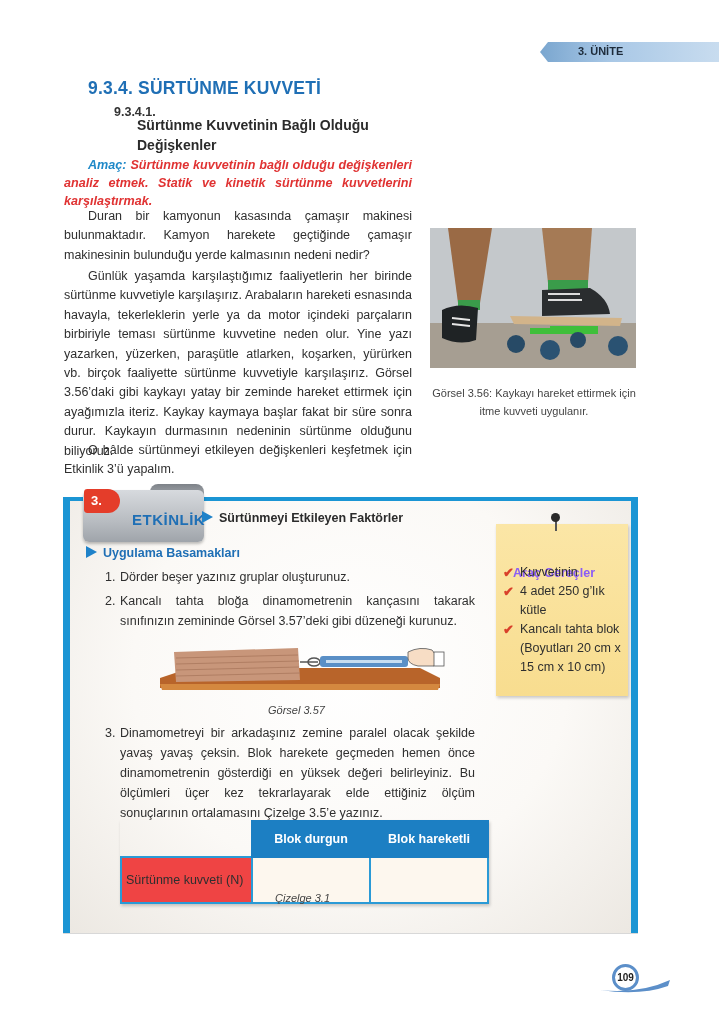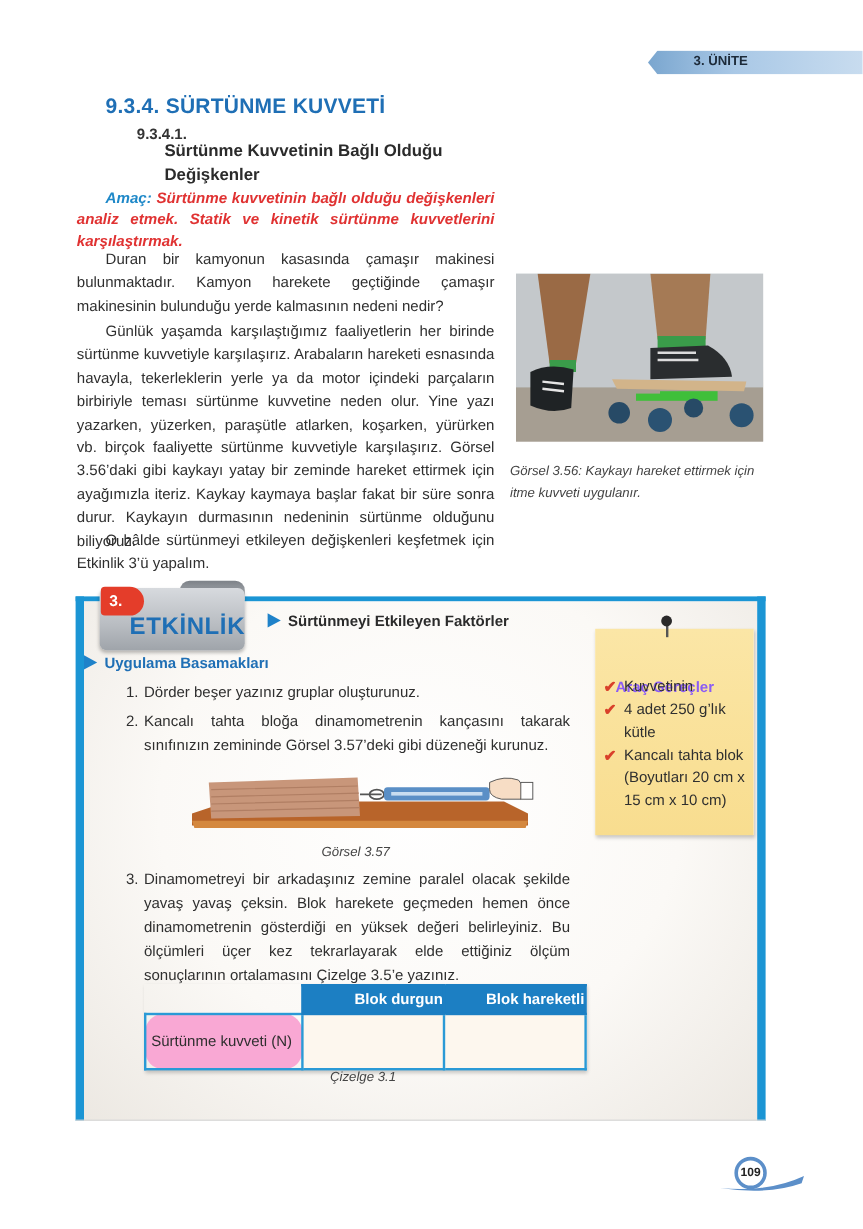--- a/index.html
+++ b/index.html
@@ -21,46 +21,46 @@
   .aim .aim-label { color: #1e88c8; }
   .aim .indent { display: inline-block; width: 24px; }
 
   .para { position: absolute; left: 64px; width: 348px; font-size: 12.5px; line-height: 19.4px; color: #2f2f2f; text-align: justify; }
   .para .indent { display: inline-block; width: 24px; }
 
   .photo {
     position: absolute; left: 430px; top: 228px; width: 206px; height: 140px; overflow: hidden;
     background: linear-gradient(180deg, #c9cdd0 0%, #b7bcbf 55%, #a8a399 70%, #9d958a 100%);
   }
-  .caption-photo { position: absolute; left: 425px; top: 384px; width: 218px; font-size: 11px; font-style: italic; color: #444; line-height: 18px; }
+  .caption-photo { position: absolute; left: 425px; top: 384px; width: 218px; font-size: 11px; color: #444; text-align: center; line-height: 18px; }
 
   .activity {
     position: absolute; left: 63px; top: 497px; width: 575px; height: 437px;
     border-left: 7px solid #1b95d4; border-right: 7px solid #1b95d4; border-top: 4px solid #1b95d4;
     background: radial-gradient(ellipse at 50% 40%, #ffffff 0%, #fbf9f6 55%, #ece8e2 100%);
   }
   .activity-bottom-line { position: absolute; left: 63px; top: 933px; width: 575px; height: 1px; background: #d8d8d8; }
 
   .tag {
     position: absolute; left: 83px; top: 490px; width: 121px; height: 52px; border-radius: 6px;
     background: linear-gradient(180deg, #d7dade 0%, #b8bcc1 60%, #9fa4aa 100%);
     box-shadow: 0 2px 3px rgba(0,0,0,0.25);
   }
   .tag-curl { position: absolute; left: 150px; top: 484px; width: 54px; height: 16px; border-radius: 8px 8px 0 0; background: linear-gradient(180deg, #7d8288, #b2b6bb); }
   .tag-num {
     position: absolute; left: 84px; top: 489px; width: 36px; height: 24px;
     background: #e43d2a; border-radius: 4px 14px 14px 4px;
     color: #fff; font-weight: bold; font-size: 13px; padding: 4px 0 0 7px;
   }
-  .tag-label { position: absolute; left: 108px; top: 511px; font-size: 20px; font-weight: bold; color: #1f6fb5; letter-spacing: 0.5px; }
-
-  .act-title { position: absolute; left: 223px; top: 511px; font-size: 12.5px; font-weight: bold; color: #2b2b2b; }
+  .tag-label { position: absolute; left: 132px; top: 511px; font-size: 15px; font-weight: bold; color: #1f6fb5; letter-spacing: 0.5px; }
+
+  .act-title { position: absolute; left: 202px; top: 511px; font-size: 12.5px; font-weight: bold; color: #2b2b2b; }
   .tri { display: inline-block; width: 0; height: 0; border-top: 6px solid transparent; border-bottom: 6px solid transparent; border-left: 11px solid #1f82c9; vertical-align: -1px; margin-right: 6px; }
 
-  .steps-title { position: absolute; left: 70px; top: 546px; font-size: 12.5px; font-weight: bold; color: #1f6fb5; }
+  .steps-title { position: absolute; left: 86px; top: 546px; font-size: 12.5px; font-weight: bold; color: #1f6fb5; }
 
   .step { position: absolute; left: 105px; width: 370px; font-size: 12.5px; line-height: 20px; color: #2f2f2f; text-align: justify; }
   .step .num { position: absolute; left: 0; top: 0; }
   .step .txt { display: block; margin-left: 15px; }
 
   .note {
     position: absolute; left: 496px; top: 524px; width: 132px; height: 172px;
     background: linear-gradient(180deg, #fbe6a6 0%, #f8dd8f 100%);
     box-shadow: 1px 2px 3px rgba(0,0,0,0.2);
   }
@@ -68,24 +68,24 @@
   .pin-needle { position: absolute; left: 555px; top: 521px; width: 2px; height: 10px; background: #555; }
   .note-title { position: absolute; left: 513px; top: 566px; font-size: 12.5px; font-weight: bold; color: #8b5cf6; }
   .note-item { position: absolute; left: 503px; width: 125px; font-size: 12.5px; line-height: 19px; color: #2f2f2f; }
   .note-item .check { position: absolute; left: 0; top: 0; color: #d9402a; font-weight: bold; font-size: 13px; }
   .note-item .txt { display: block; margin-left: 17px; }
 
   .apparatus { position: absolute; left: 150px; top: 638px; width: 300px; height: 58px; }
   .caption-app { position: absolute; left: 268px; top: 704px; font-size: 11px; font-style: italic; color: #444; }
 
   table.chart { position: absolute; left: 120px; top: 820px; border-collapse: collapse; box-shadow: 1px 2px 3px rgba(0,0,0,0.2); }
-  table.chart th { background: #1c7fc3; color: #fff; font-size: 12.5px; font-weight: bold; height: 24px; text-align: right; border: 2px solid #1c7fc3; }
+  table.chart th { background: #1c7fc3; color: #fff; font-size: 12.5px; font-weight: bold; height: 36px; text-align: center; border: 2px solid #1c7fc3; }
   table.chart th.blank { background: transparent; border: none; }
   table.chart td { height: 46px; border: 2px solid #2a9ad6; font-size: 12.5px; color: #2f2f2f; }
-  table.chart td.rowhead { background: #f9a8d4; padding: 0 4px; width: 131px; border-radius: 15px; }
+  table.chart td.rowhead { background: #ef4444; padding: 0 4px; width: 131px; }
   table.chart td.cell { background: #fdf7ee; }
   table.chart .c1 { width: 118px; }
   table.chart .c2 { width: 118px; }
   .caption-table { position: absolute; left: 275px; top: 892px; font-size: 11px; font-style: italic; color: #444; }
 
   .page-num-wrap { position: absolute; left: 600px; top: 940px; width: 80px; height: 30px; margin-top: 24px; }
   .page-num {
     position: absolute; left: 12px; top: 0; width: 27px; height: 27px; border-radius: 50%;
     border: 3px solid #5c8fc9; background: #fff; font-size: 10px; color: #222; text-align: center; line-height: 21px; font-weight: bold;
   }

